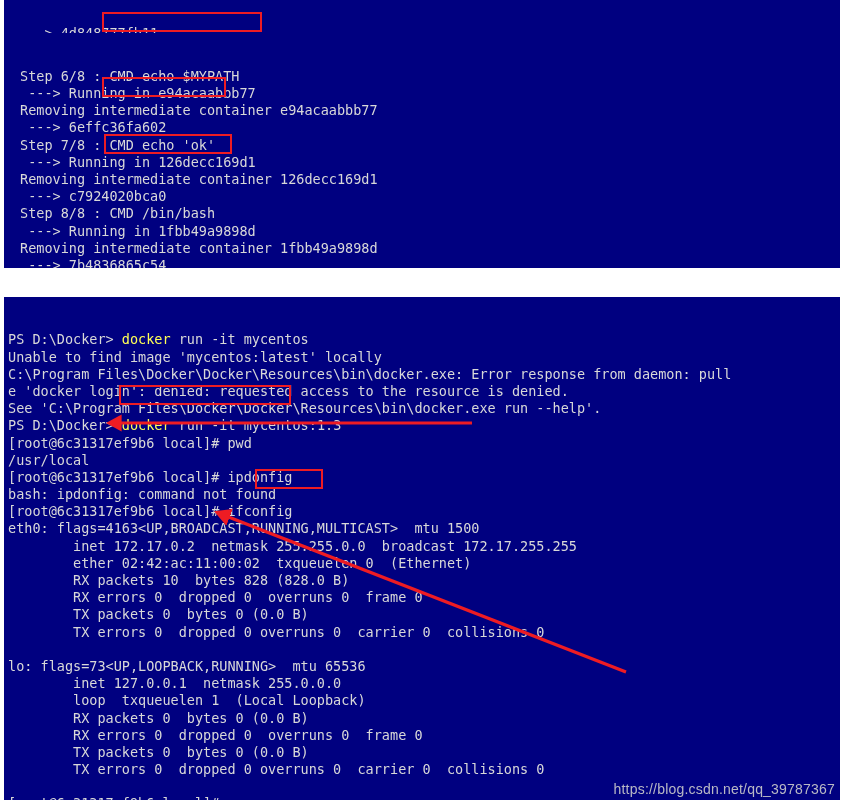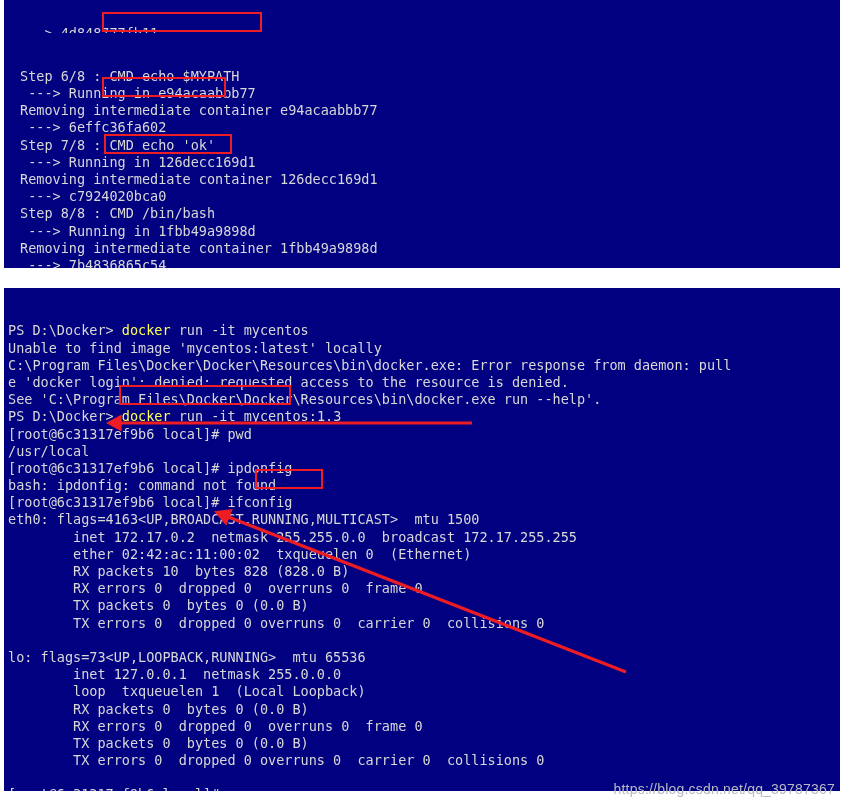--- a/index.html
+++ b/index.html
@@ -33,21 +33,21 @@
   #console-top {
     left: 4px;
     top: 0px;
     width: 836px;
     height: 268px;
     padding-left: 16px;
   }
 
   #console-bottom {
     left: 4px;
-    top: 288px;
+    top: 297px;
     width: 836px;
     height: 503px;
   }
 
   .line {
     height: 17.2px;
     white-space: pre;
     position: relative;
   }
 

